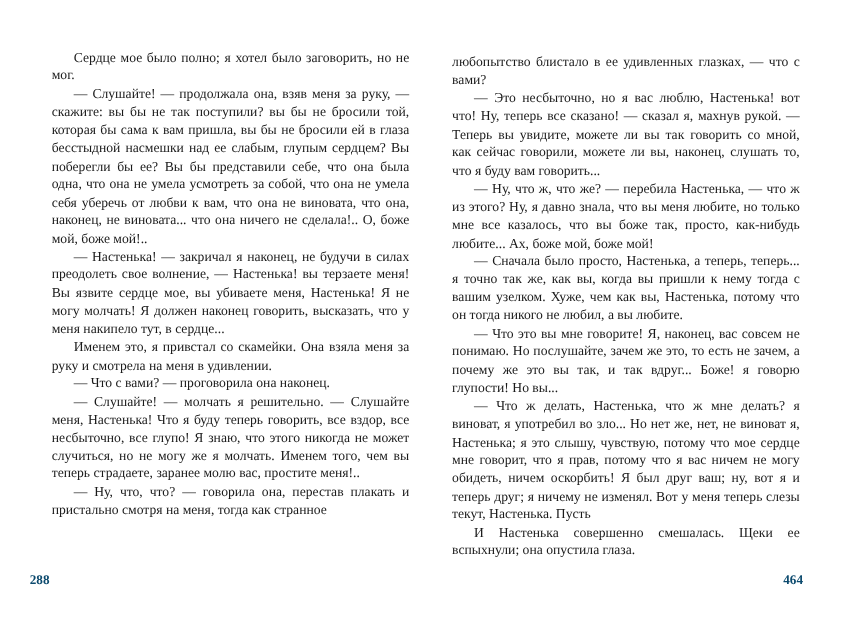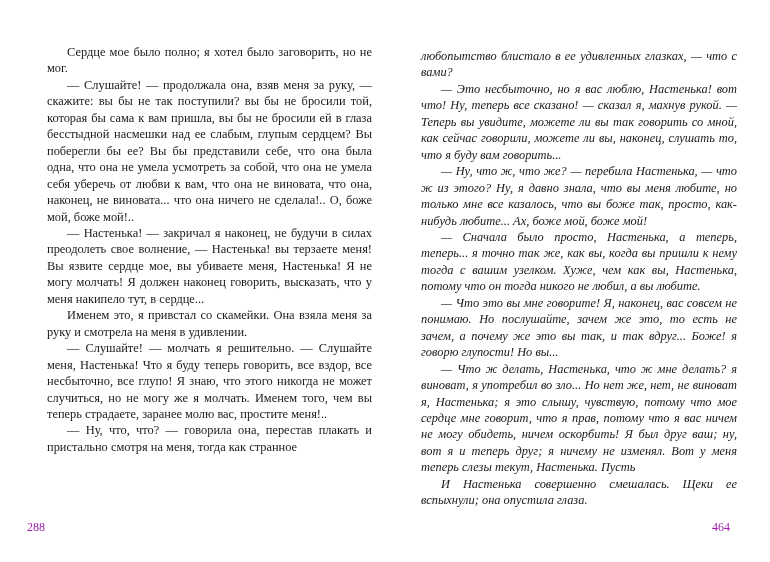--- a/index.html
+++ b/index.html
@@ -12,40 +12,41 @@
     .page.left { left: 0; width: 385px; }
     .page.right { left: 385px; width: 385px; }
     .text {
       position: absolute;
       font-size: 12.4px;
       line-height: 16.45px;
       text-align: justify;
       hyphens: manual;
     }
     .left .text { left: 47px; width: 325px; top: 44px; }
-    .right .text { left: 36px; width: 316px; top: 48px; font-style: italic; }
+    .right .text { left: 26px; width: 316px; top: 48px; }
     .text p { margin: 0; }
     .text p.indent { text-indent: 20px; }
     .folio {
       position: absolute; top: 520px;
       font-family: "Liberation Serif", "DejaVu Serif", serif;
-      font-weight: normal; font-size: 12px; color: #a21caf;
+      font-weight: bold; font-size: 12px; color: #0c4a6e;
     }
     .left .folio { left: 27px; }
     .right .folio { left: 327px; }
   </style>
 </head>
 <body>
 
 <div class="page left">
   <div class="text">
     <p class="indent">Сердце мое было полно; я хотел было заговорить, но не мог.</p>
     <p class="indent">— Слушайте! — продолжала она, взяв меня за руку, — скажите: вы бы не так поступили? вы бы не бросили той, которая бы сама к вам пришла, вы бы не бросили ей в глаза бесстыдной насмешки над ее слабым, глупым сердцем? Вы поберегли бы ее? Вы бы представили себе, что она была одна, что она не умела усмотреть за собой, что она не умела себя уберечь от любви к вам, что она не виновата, что она, наконец, не виновата... что она ничего не сделала!.. О, боже мой, боже мой!..</p>
     <p class="indent">— Настенька! — закричал я наконец, не будучи в силах преодолеть свое волнение, — Настенька! вы терзаете меня! Вы язвите сердце мое, вы убиваете меня, Настенька! Я не могу молчать! Я должен наконец говорить, высказать, что у меня накипело тут, в сердце...</p>
     <p class="indent">Именем это, я привстал со скамейки. Она взяла меня за руку и смотрела на меня в удивлении.</p>
+    <p class="indent">— Что с вами? — проговорила она наконец.</p>
     <p class="indent">— Слушайте! — молчать я решительно. — Слушайте меня, Настенька! Что я буду теперь говорить, все вздор, все несбыточно, все глупо! Я знаю, что этого никогда не может случиться, но не могу же я молчать. Именем того, чем вы теперь страдаете, заранее молю вас, простите меня!..</p>
     <p class="indent">— Ну, что, что? — говорила она, перестав плакать и пристально смотря на меня, тогда как странное</p>
   </div>
   <div class="folio">288</div>
 </div>
 
 <div class="page right">
   <div class="text">
     <p>любопытство блистало в ее удивленных глазках, — что с вами?</p>
     <p class="indent">— Это несбыточно, но я вас люблю, Настенька! вот что! Ну, теперь все сказано! — сказал я, махнув рукой. — Теперь вы увидите, можете ли вы так говорить со мной, как сейчас говорили, можете ли вы, наконец, слушать то, что я буду вам говорить...</p>

